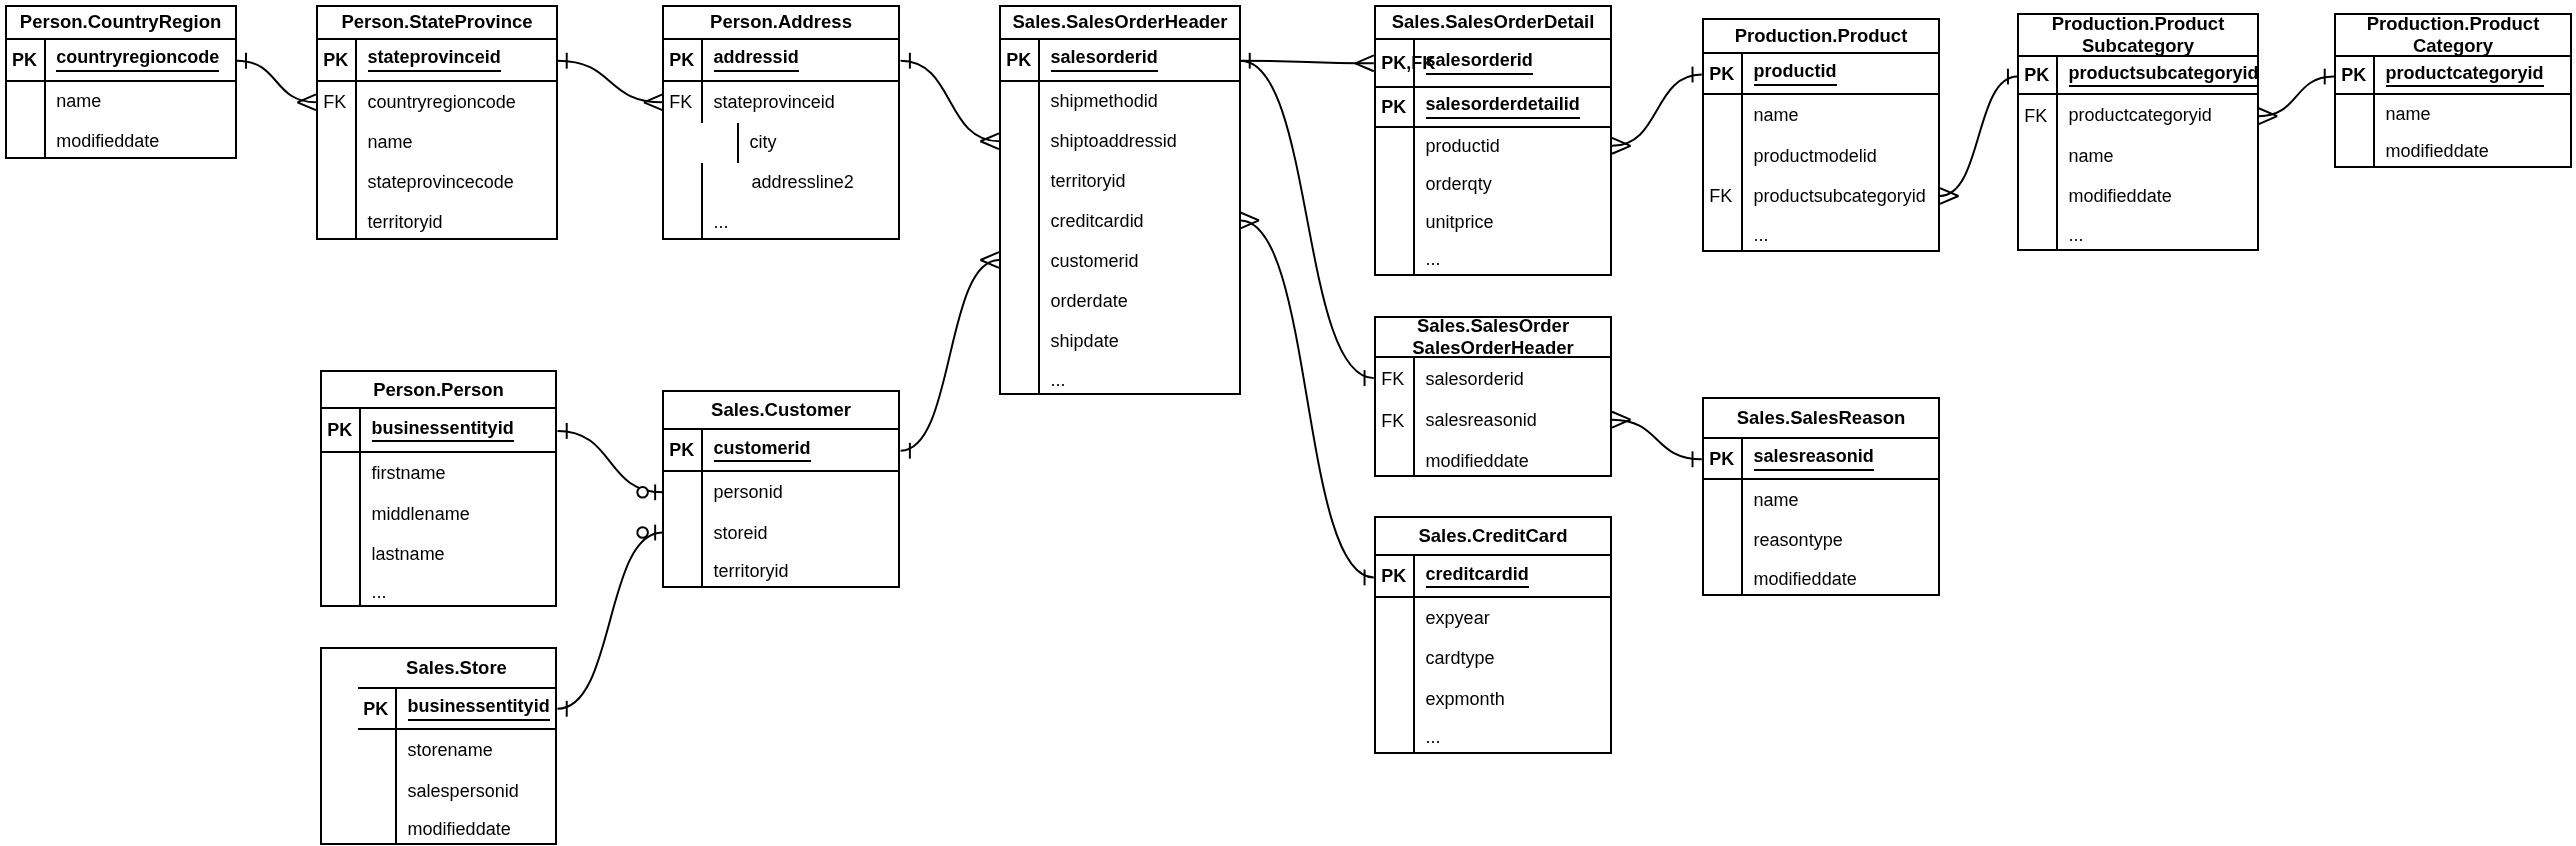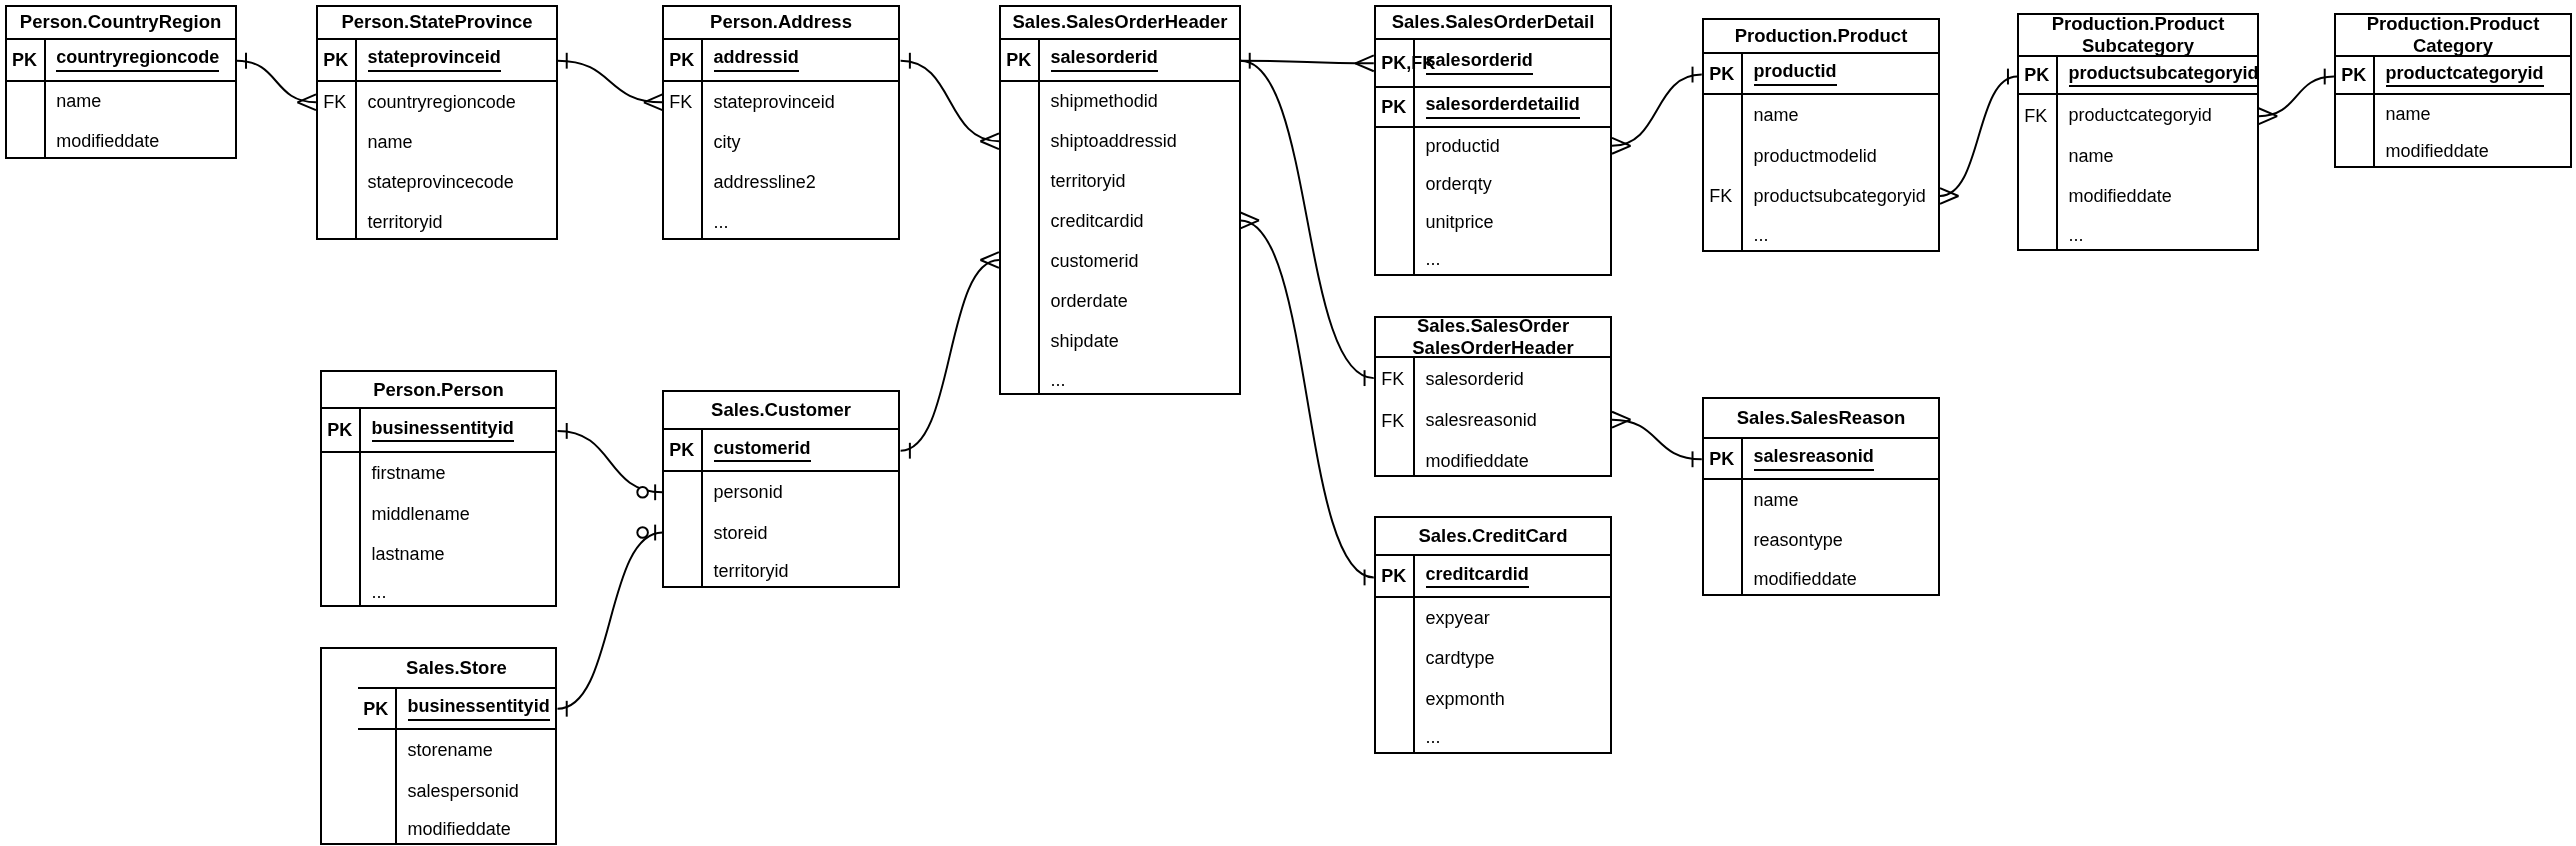--- a/index.html
+++ b/index.html
@@ -89,27 +89,27 @@
         <div class="fieldcell">
           <span class="pkname">addressid</span>
         </div>
       </div>
       <div class="tbl-row" style="height: 41px;">
         <div class="keycell">FK</div>
         <div class="fieldcell">
           <span>stateprovinceid</span>
         </div>
       </div>
-      <div class="tbl-row" style="height: 40px;">
+      <div class="tbl-row" style="height: 40px; padding-left: 36px;">
         <div class="keycell"></div>
         <div class="fieldcell">
           <span>city</span>
         </div>
       </div>
-      <div class="tbl-row" style="height: 40px;">
+      <div class="tbl-row" style="height: 40px; gap: 38px;">
         <div class="keycell"></div>
         <div class="fieldcell">
           <span>addressline2</span>
         </div>
       </div>
       <div class="tbl-row" style="height: 40px;">
         <div class="keycell"></div>
         <div class="fieldcell">
           <span>...</span>
         </div>

